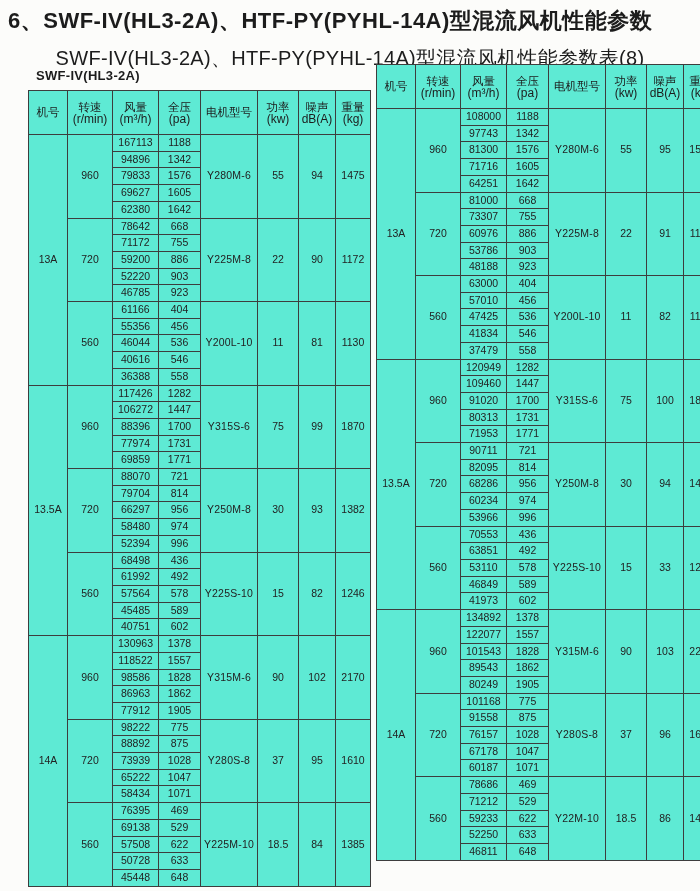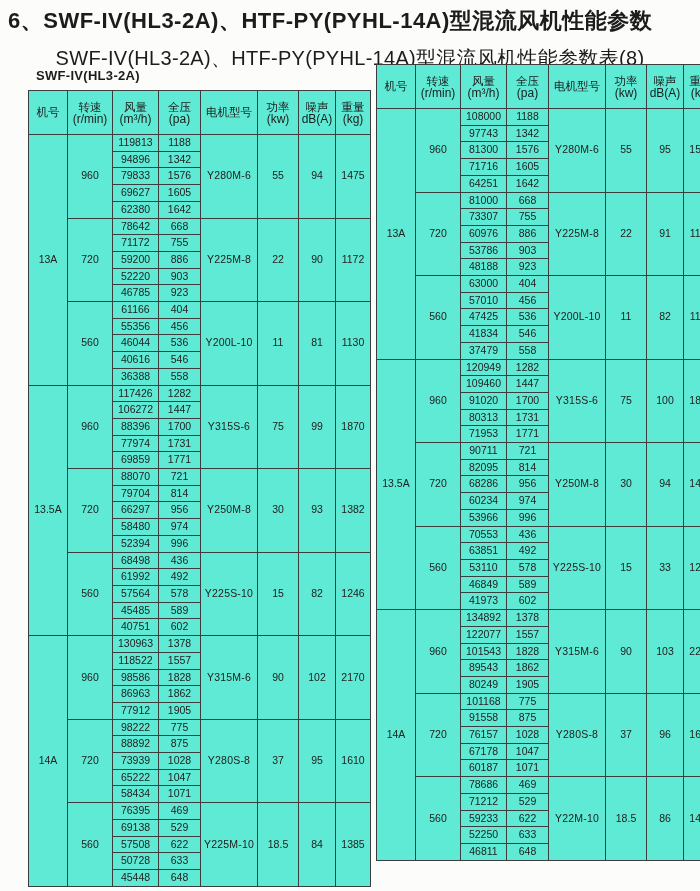--- a/index.html
+++ b/index.html
@@ -98,21 +98,21 @@
               <th class="col7">
                 <div>重量</div>
                 <div class="unit">(kg)</div>
               </th>
             </tr>
           </thead>
           <tbody>
             <tr>
               <td class="col0" rowspan="15">13A</td>
               <td class="col1" rowspan="5">960</td>
-              <td class="col2">119813</td>
+              <td class="col2">167113</td>
               <td class="col3">1188</td>
               <td class="col4 motor" rowspan="5">Y280M-6</td>
               <td class="col5" rowspan="5">55</td>
               <td class="col6" rowspan="5">94</td>
               <td class="col7" rowspan="5">1475</td>
             </tr>
             <tr>
               <td class="col2">94896</td>
               <td class="col3">1342</td>
             </tr>

